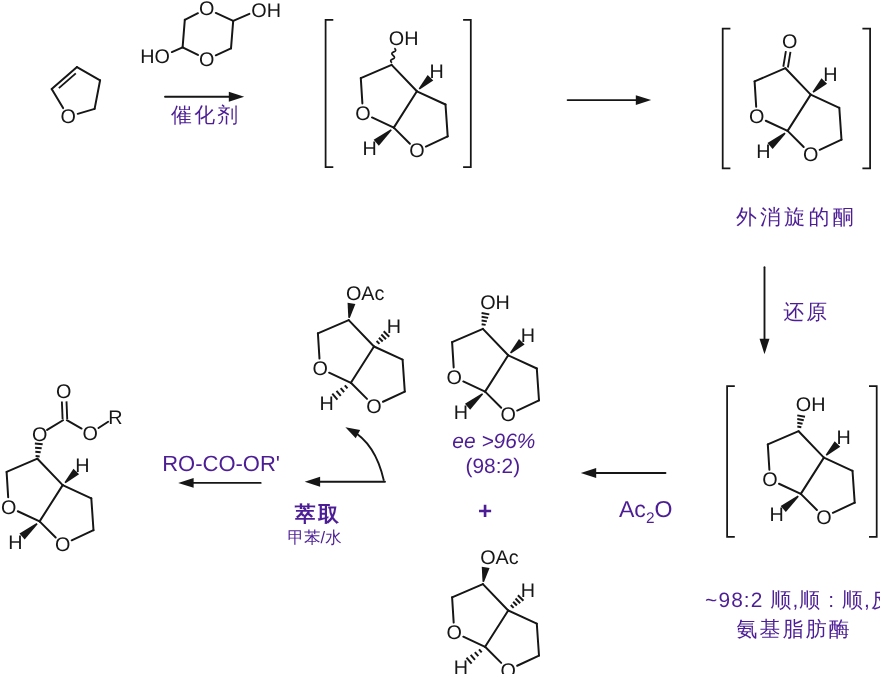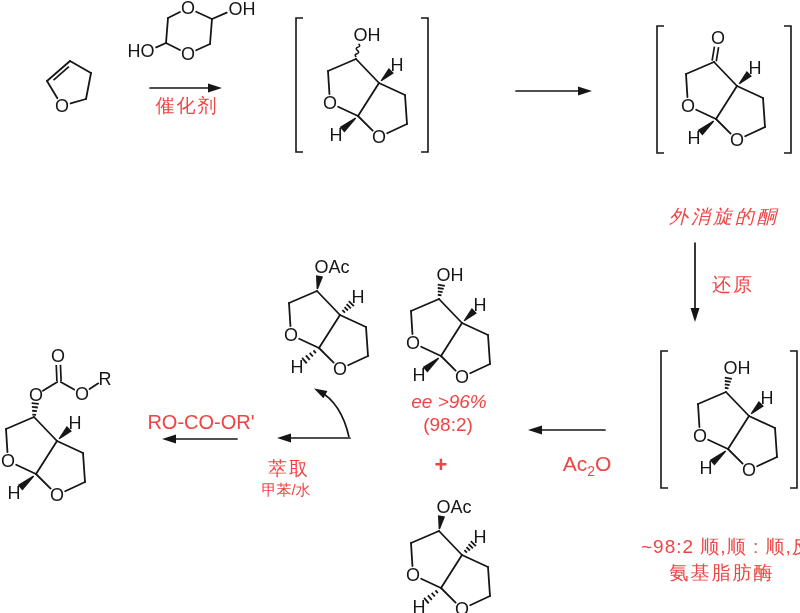--- a/index.html
+++ b/index.html
@@ -1,35 +1,35 @@
 <!DOCTYPE html>
 <html><head>
 <meta charset="utf-8">
 <style>
   html,body{margin:0;padding:0;background:#ffffff;}
   .scene{position:relative;width:800px;height:613px;background:#ffffff;overflow:hidden;
          font-family:"Liberation Sans","DejaVu Sans",sans-serif;}
   #scheme-svg{position:absolute;left:0;top:0;width:800px;height:613px;}
   #scheme-svg text{font-family:"Liberation Sans","DejaVu Sans",sans-serif;}
-  .lbl{position:absolute;color:#ef4444;line-height:1.15;white-space:nowrap;text-align:right;}
+  .lbl{position:absolute;color:#4c1d95;line-height:1.15;white-space:nowrap;text-align:right;}
   .c{transform:translateX(-50%);}
   #lbl-catalyst{left:187px;top:95px;font-size:19px;letter-spacing:2px;}
   #lbl-ratio1{left:269px;top:186px;font-size:19px;letter-spacing:1px;}
-  #lbl-racemic-ketone{left:724px;top:206px;font-size:19px;letter-spacing:3px;font-style:italic;}
+  #lbl-racemic-ketone{left:724px;top:188px;font-size:19px;letter-spacing:3px;}
   #lbl-reduction{left:712px;top:274px;font-size:19px;letter-spacing:2px;}
   #lbl-ratio2{left:641px;top:536px;font-size:19px;letter-spacing:1px;}
   #lbl-racemate{left:722px;top:562px;font-size:19px;letter-spacing:2px;}
   #lbl-ee{left:449px;top:391px;font-size:19px;font-style:italic;}
   #lbl-ee-ratio{left:448px;top:414px;font-size:19px;}
   #lbl-plus{left:441px;top:452px;font-size:22px;font-weight:600;}
   #lbl-lipase{left:556px;top:383px;font-size:19px;}
   #lbl-ac2o{left:587px;top:452px;font-size:21px;}
   #lbl-ac2o sub{font-size:14px;}
   #lbl-carbonate-reagent{left:201px;top:411px;font-size:20px;}
-  #lbl-extraction{left:289px;top:458px;font-size:19px;letter-spacing:2px;}
+  #lbl-extraction{left:289px;top:458px;font-size:19px;letter-spacing:2px;font-weight:bold;}
   #lbl-solvent{left:286px;top:481px;font-size:15px;}
 </style>
 </head>
 <body>
 
 <div class="scene">
   <svg id="scheme-svg" viewBox="0 0 800 613">
       <g>
         <line x1="70" y1="61" x2="91" y2="73" stroke="#161616" stroke-width="1.8" stroke-linecap="round"></line>
         <line x1="91" y1="73" x2="86" y2="99" stroke="#161616" stroke-width="1.8" stroke-linecap="round"></line>

